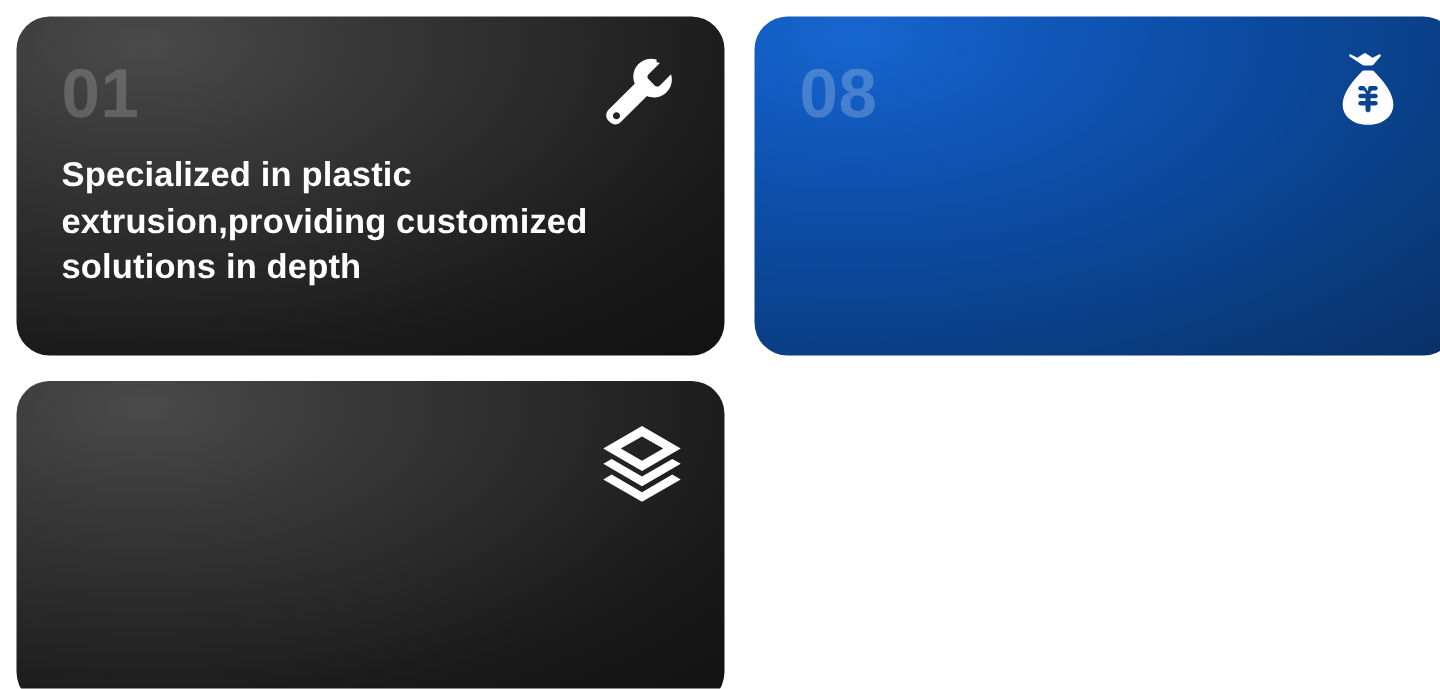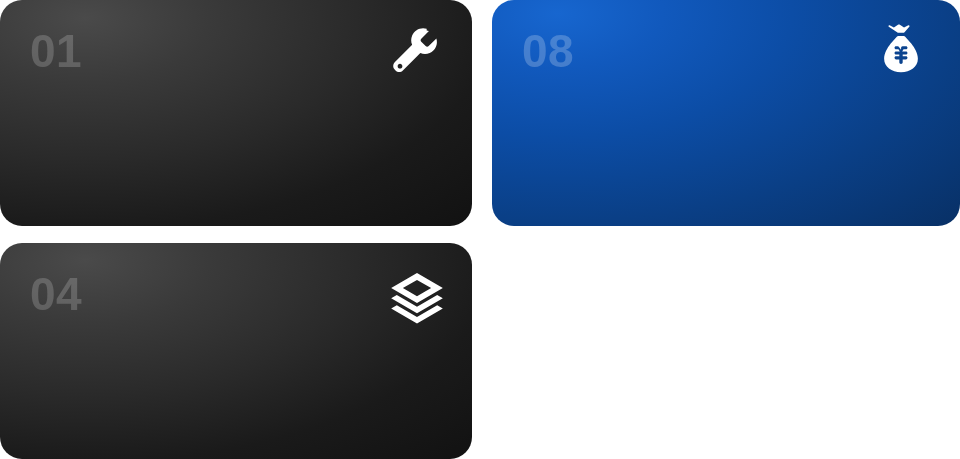--- a/index.html
+++ b/index.html
@@ -17,21 +17,21 @@
 
   .cards-grid {
     position: relative;
     width: 960px;
     height: 459px;
     display: grid;
     grid-template-columns: 472px 468px;
     grid-template-rows: 226px 216px;
     column-gap: 20px;
     row-gap: 17px;
-    padding: 0;
+    padding: 11px;
     box-sizing: border-box;
   }
 
   .card {
     position: relative;
     border-radius: 22px;
     overflow: hidden;
     box-sizing: border-box;
     padding: 22px 26px 18px 22px;
   }
@@ -93,40 +93,42 @@
   .card.card-02 .card-icon { top: 22px; right: 28px; width: 52px; height: 52px; }
   .card.card-01 .card-icon { top: 24px; right: 32px; width: 54px; height: 54px; }
 </style>
 </head>
 <body>
 
 <div class="cards-grid">
 
   <div class="card theme-dark card-01">
     <div class="card-number">01</div>
+    <div class="card-text">Specialized in plastic
+extrusion,providing customized
+solutions in depth</div>
     <div class="card-icon">
       <svg viewBox="0 0 64 64" aria-hidden="true">
         <path d="M48.2 5.6c-6.9-2.2-14.3 1.2-17.2 7.9-1.6 3.7-1.5 7.7 0 11.1L10.3 45.3c-2.4 2.4-2.4 6.3 0 8.7l1.0 1.0c2.4 2.4 6.3 2.4 8.7 0L40.7 34.3c3.4 1.5 7.4 1.6 11.1 0 6.7-2.9 10.1-10.3 7.9-17.2l-9.1 9.1c-1.0 1.0-2.6 1.0-3.6 0l-5.2-5.2c-1.0-1.0-1.0-2.6 0-3.6l9.1-9.1c-0.9-0.3-1.8-0.5-2.7-0.7zM16.6 47.2c1.5 0 2.8 1.2 2.8 2.8s-1.2 2.8-2.8 2.8-2.8-1.2-2.8-2.8 1.2-2.8 2.8-2.8z"></path>
       </svg>
     </div>
   </div>
 
 
   <div class="card theme-blue card-03">
     <div class="card-number">08</div>
     <div class="card-icon">
       <svg viewBox="0 0 64 64" aria-hidden="true">
         <path d="M17.5 5.5c-0.9-0.7 0-2.1 1.0-1.6l5.1 2.6 4.8-3.2c0.7-0.5 1.6-0.5 2.3 0l4.9 3.2 5.1-2.6c1.0-0.5 2.0 0.9 1.1 1.6L36.2 12c-0.5 0.4-1.1 0.6-1.7 0.6h-5.4c-0.6 0-1.2-0.2-1.7-0.6L17.5 5.5z"></path>
         <path d="M28.6 16.5h6.8c0.5 0 1.0 0.2 1.3 0.6 1.9 2.1 4.8 5.2 7.7 8.8C48.2 30.9 52 37.2 52 43.6 52 53.2 43.2 59.5 32 59.5S12 53.2 12 43.6c0-6.4 3.8-12.7 7.6-17.7 2.9-3.6 5.8-6.7 7.7-8.8 0.3-0.4 0.8-0.6 1.3-0.6zM26.1 28.8c-1.0 0-1.8 0.8-1.8 1.8s0.8 1.8 1.8 1.8h2.9l1.6 2.5h-4.5c-1.0 0-1.8 0.8-1.8 1.8s0.8 1.8 1.8 1.8h3.9v2.2h-3.9c-1.0 0-1.8 0.8-1.8 1.8s0.8 1.8 1.8 1.8h3.9v3.4c0 1.1 0.9 2.0 2.0 2.0s2.0-0.9 2.0-2.0v-3.4h3.9c1.0 0 1.8-0.8 1.8-1.8s-0.8-1.8-1.8-1.8h-3.9v-2.2h3.9c1.0 0 1.8-0.8 1.8-1.8s-0.8-1.8-1.8-1.8h-4.5l1.6-2.5h2.9c1.0 0 1.8-0.8 1.8-1.8s-0.8-1.8-1.8-1.8h-4.0c-0.7 0-1.3 0.4-1.7 1.0L32 32.9l-2.2-3.1c-0.4-0.6-1.0-1.0-1.7-1.0h-2.0z"></path>
       </svg>
     </div>
   </div>
 
   <div class="card theme-dark card-04">
-    <div class="card-number">04</div>
     <div class="card-icon">
       <svg viewBox="0 0 64 64" aria-hidden="true">
         <path d="M32 4.5 60.5 21 32 37.5 3.5 21 32 4.5zm0 7.6L16.4 21 32 30 47.6 21 32 12.1z"></path>
         <path d="M9.7 28.6 3.5 32.2 32 48.7l28.5-16.5-6.2-3.6L32 41.6 9.7 28.6z"></path>
         <path d="M9.7 40.1 3.5 43.7 32 60.2l28.5-16.5-6.2-3.6L32 53.1 9.7 40.1z"></path>
       </svg>
     </div>
   </div>
 
 </div>

